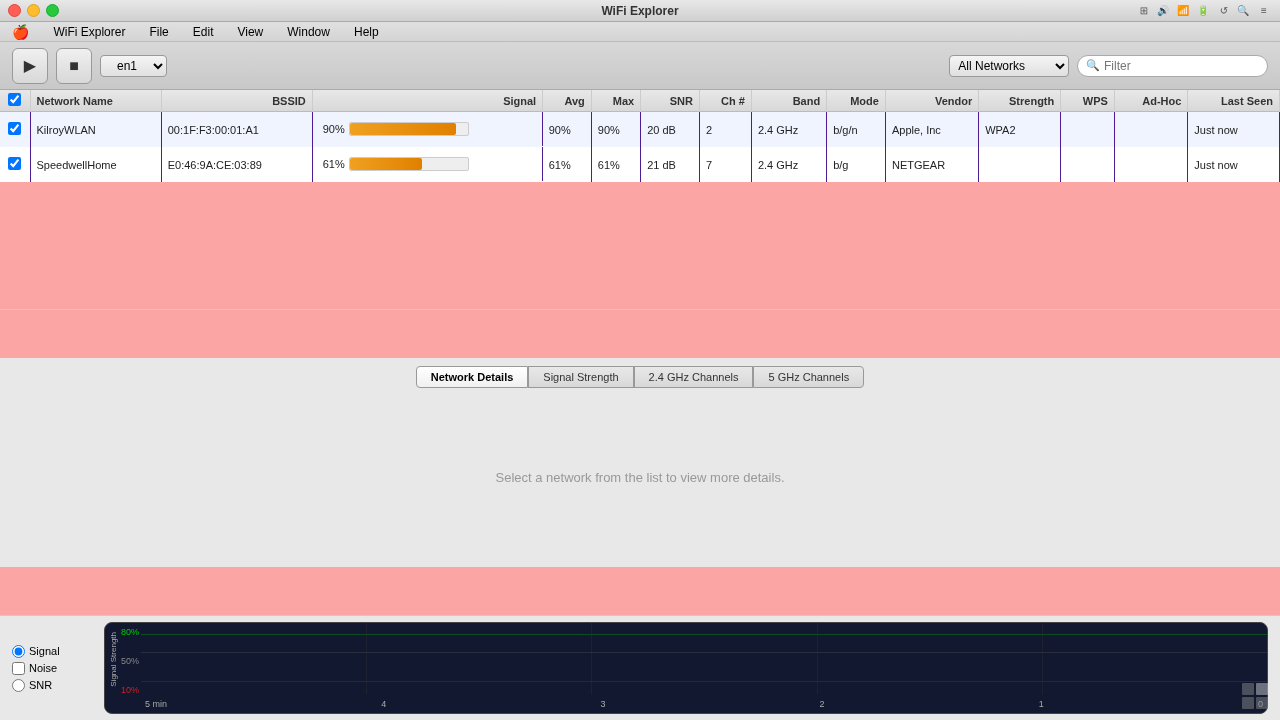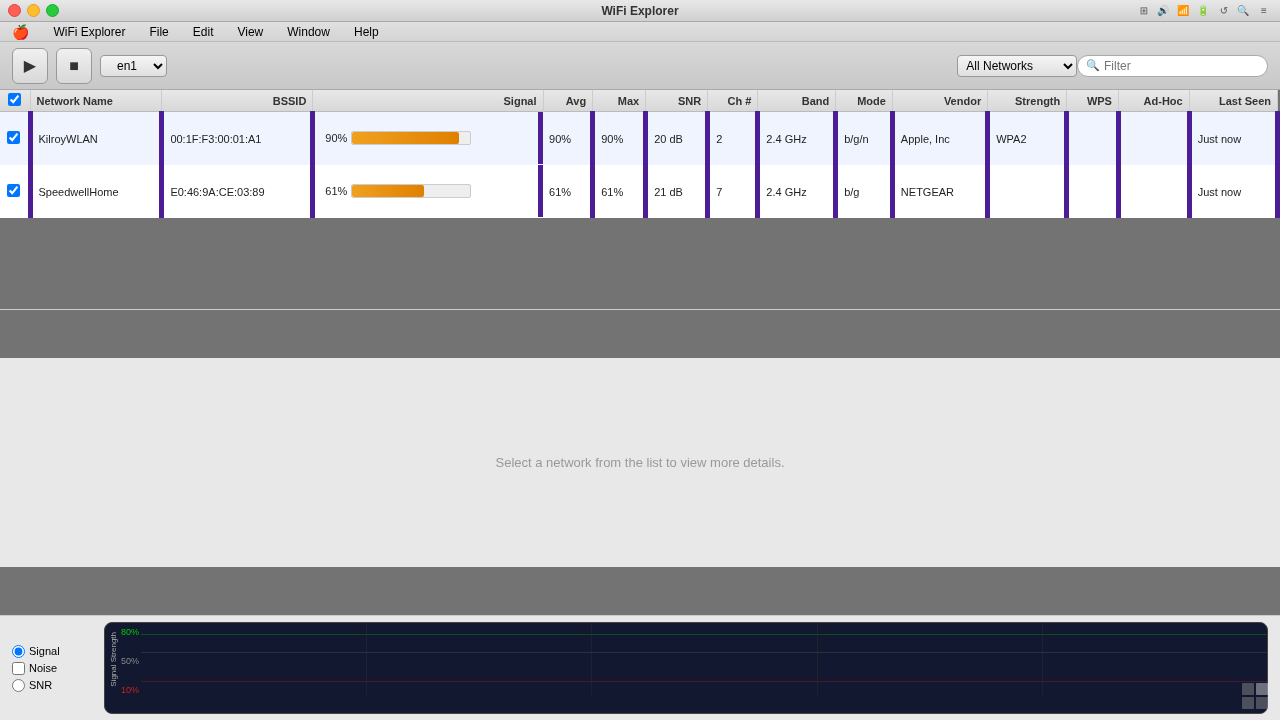--- a/index.html
+++ b/index.html
@@ -112,20 +112,21 @@
       font-size: 12px;
       border: 1px solid #999;
       border-radius: 4px;
       background: linear-gradient(to bottom, #f5f5f5, #e0e0e0);
       padding: 0 12px;
     }
     .toolbar-spacer { flex: 1; }
     .network-filter-area {
       display: flex;
       align-items: center;
+      gap: 8px;
     }
     .network-dropdown {
       height: 22px;
       font-size: 12px;
       border: 1px solid #999;
       border-radius: 4px;
       background: linear-gradient(to bottom, #f5f5f5, #e0e0e0);
       padding: 0 4px;
       min-width: 120px;
     }
@@ -147,21 +148,21 @@
       width: 100%;
       background: transparent;
     }
     .search-icon { color: #888; font-size: 11px; }
 
     
     .main-content {
       display: flex;
       flex-direction: column;
       height: calc(720px - 22px - 20px - 48px);
-      background: #737373;
+      background: #fca5a5;
       gap: 48px;
     }
 
     
     .network-table-container {
       height: 220px;
       overflow: hidden;
       border-bottom: 1px solid #ccc;
     }
     .network-table {
@@ -182,22 +183,22 @@
       white-space: nowrap;
     }
     .network-table thead th:first-child {
       width: 30px;
       text-align: center;
     }
     .network-table thead th.name-col { text-align: left; }
     .network-table tbody tr:nth-child(odd) { background: #f0f4ff; }
     .network-table tbody tr:nth-child(even) { background: #fff; }
     .network-table tbody td {
-      padding: 19px 6px;
-      border-right: 5px solid #4c1d95;
+      padding: 10px 6px;
+      border-right: 1px solid #4c1d95;
       color: #222;
       white-space: nowrap;
     }
     .network-table tbody td.name-col { font-weight: 500; }
     .checkbox-cell {
       text-align: center;
       width: 30px;
     }
     .signal-bar-container {
       width: 120px;
@@ -436,20 +437,26 @@
       <td></td>
       <td></td>
       <td>Just now</td>
     </tr>
         </tbody>
     </table>
   </div>
 
   <div class="bottom-panel">
 
+    <div class="tab-bar">
+      <button class="tab-btn active">Network Details</button>
+      <button class="tab-btn">Signal Strength</button>
+      <button class="tab-btn">2.4 GHz Channels</button>
+      <button class="tab-btn">5 GHz Channels</button>
+    </div>
 
     <div class="tab-content">
       <span class="select-network-text">Select a network from the list to view more details.</span>
     </div>
   </div>
 
   <div class="signal-graph-area">
     <div class="graph-controls">
       <label class="radio-label">
         <input type="radio" name="graphMode" checked="" style="">
@@ -481,20 +488,28 @@
         <div class="grid-line grid-80"></div>
         <div class="grid-line grid-50"></div>
         <div class="grid-line grid-10"></div>
 
         <div style="position:absolute;top:0;bottom:0;left:20%;width:1px;background:#333;opacity:0.4;"></div>
         <div style="position:absolute;top:0;bottom:0;left:40%;width:1px;background:#333;opacity:0.4;"></div>
         <div style="position:absolute;top:0;bottom:0;left:60%;width:1px;background:#333;opacity:0.4;"></div>
         <div style="position:absolute;top:0;bottom:0;left:80%;width:1px;background:#333;opacity:0.4;"></div>
       </div>
 
+      <div style="position:absolute;left:36px;right:0;bottom:0;height:18px;display:flex;justify-content:space-between;align-items:center;padding:0 4px;">
+        <span class="graph-x-label">5 min</span>
+        <span class="graph-x-label">4</span>
+        <span class="graph-x-label">3</span>
+        <span class="graph-x-label">2</span>
+        <span class="graph-x-label">1</span>
+        <span class="graph-x-label">0</span>
+      </div>
     </div>
   </div>
 
 </div>
 
 <div style="position:fixed;bottom:6px;right:10px;opacity:0.5;">
   <svg width="28" height="28" viewBox="0 0 28 28">
     <rect x="0" y="14" width="12" height="12" fill="#888" rx="1"></rect>
     <rect x="14" y="14" width="12" height="12" fill="#888" rx="1"></rect>
     <rect x="0" y="0" width="12" height="12" fill="#888" rx="1"></rect>

